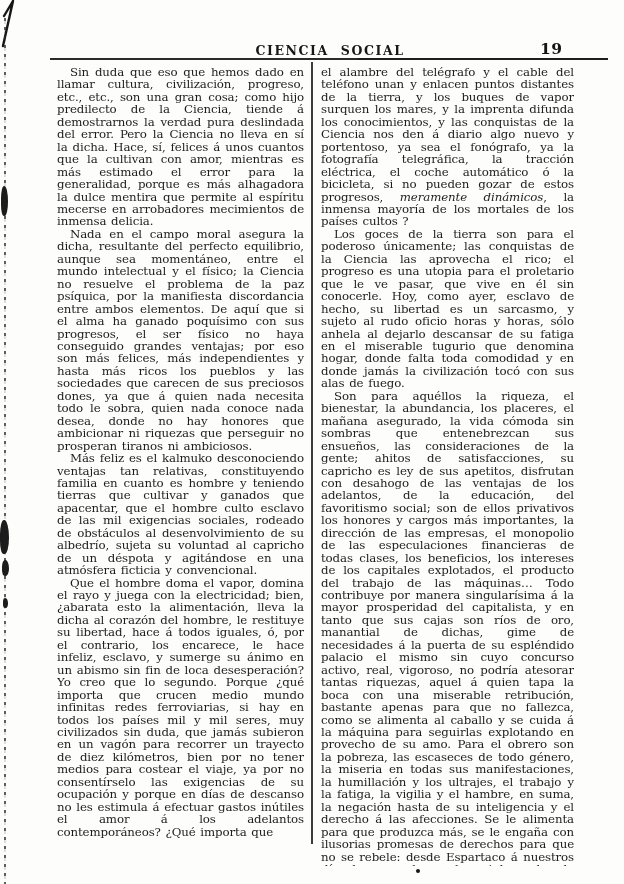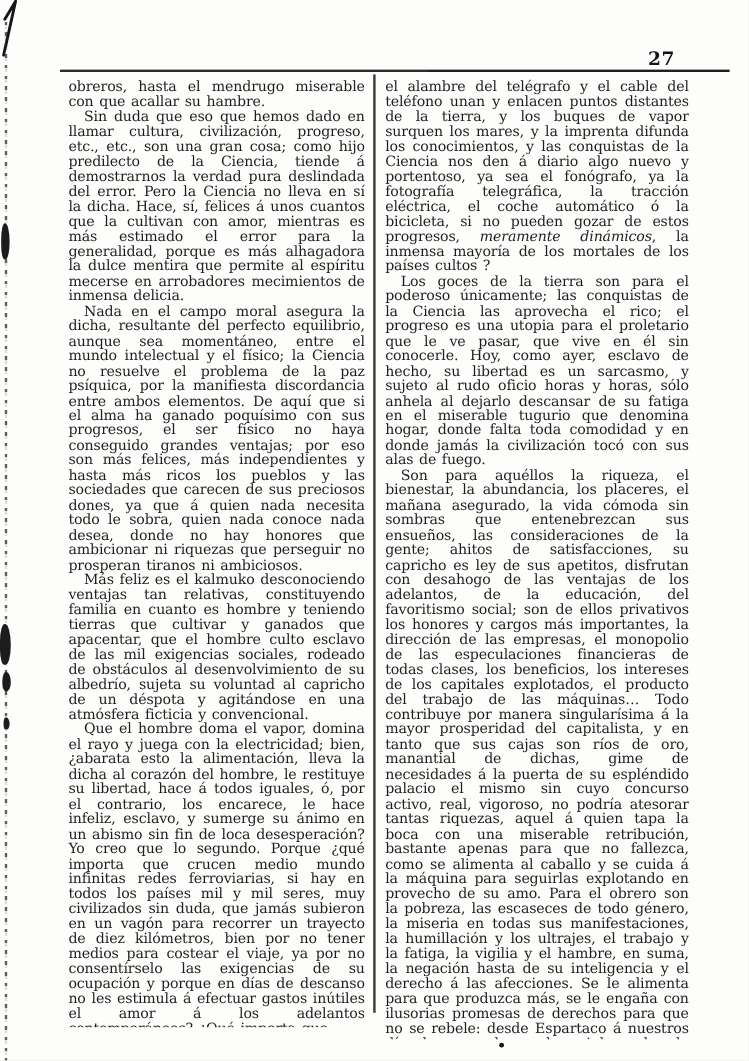--- a/index.html
+++ b/index.html
@@ -67,27 +67,27 @@
 
   <svg class="hook-svg" width="22" height="50" viewBox="0 0 22 50">
     <path d="M13 1 L7 28 M13 1 L4 16 M7 28 L3 46" stroke="#161616" stroke-width="2.4" fill="none" stroke-linecap="round"></path>
   </svg>
   <div class="binding-line"></div>
   <div class="binding-blob blob1"></div>
   <div class="binding-blob blob2"></div>
   <div class="binding-blob blob3"></div>
   <div class="binding-blob blob4"></div>
 
-  <div class="page-number">27</div>
+  <div class="header-title">CIENCIA SOCIAL</div>
+  <div class="page-number">19</div>
   <div class="header-rule"></div>
 
   <div class="col-divider"></div>
 
   <div class="column col-left">
-    <p class="cont">obreros, hasta el mendrugo miserable con que acallar su hambre.</p>
     <p>Sin duda que eso que hemos dado en llamar cultura, civilización, progreso, etc., etc., son una gran cosa; como hijo predilecto de la Ciencia, tiende á demostrarnos la verdad pura deslindada del error. Pero la Ciencia no lleva en sí la dicha. Hace, sí, felices á unos cuantos que la cultivan con amor, mientras es más estimado el error para la generalidad, porque es más alhagadora la dulce mentira que permite al espíritu mecerse en arrobadores mecimientos de inmensa delicia.</p>
     <p>Nada en el campo moral asegura la dicha, resultante del perfecto equilibrio, aunque sea momentáneo, entre el mundo intelectual y el físico; la Ciencia no resuelve el problema de la paz psíquica, por la manifiesta discordancia entre ambos elementos. De aquí que si el alma ha ganado poquísimo con sus progresos, el ser físico no haya conseguido grandes ventajas; por eso son más felices, más independientes y hasta más ricos los pueblos y las sociedades que carecen de sus preciosos dones, ya que á quien nada necesita todo le sobra, quien nada conoce nada desea, donde no hay honores que ambicionar ni riquezas que perseguir no prosperan tiranos ni ambiciosos.</p>
     <p>Más feliz es el kalmuko desconociendo ventajas tan relativas, constituyendo familia en cuanto es hombre y teniendo tierras que cultivar y ganados que apacentar, que el hombre culto esclavo de las mil exigencias sociales, rodeado de obstáculos al desenvolvimiento de su albedrío, sujeta su voluntad al capricho de un déspota y agitándose en una atmósfera ficticia y convencional.</p>
     <p>Que el hombre doma el vapor, domina el rayo y juega con la electricidad; bien, ¿abarata esto la alimentación, lleva la dicha al corazón del hombre, le restituye su libertad, hace á todos iguales, ó, por el contrario, los encarece, le hace infeliz, esclavo, y sumerge su ánimo en un abismo sin fin de loca desesperación? Yo creo que lo segundo. Porque ¿qué importa que crucen medio mundo infinitas redes ferroviarias, si hay en todos los países mil y mil seres, muy civilizados sin duda, que jamás subieron en un vagón para recorrer un trayecto de diez kilómetros, bien por no tener medios para costear el viaje, ya por no consentírselo las exigencias de su ocupación y porque en días de descanso no les estimula á efectuar gastos inútiles el amor á los adelantos contemporáneos? ¿Qué importa que</p>
 
   </div>
 
   <div class="column col-right">
     <p class="cont"><span>el alambre del telégrafo y el cable del teléfono unan y enlacen puntos distantes de la tierra, y los buques de vapor surquen los mares, y la imprenta difunda los conocimientos, y las conquistas de la Ciencia nos den á diario algo nuevo y portentoso, ya sea el fonógrafo, ya la fotografía telegráfica, la tracción eléctrica, el coche automático ó la bicicleta, si no pueden gozar de estos progresos, </span><span class="italic">meramente dinámicos</span><span>, la inmensa mayoría de los mortales de los países cultos ?</span></p>
     <p>Los goces de la tierra son para el poderoso únicamente; las conquistas de la Ciencia las aprovecha el rico; el progreso es una utopia para el proletario que le ve pasar, que vive en él sin conocerle. Hoy, como ayer, esclavo de hecho, su libertad es un sarcasmo, y sujeto al rudo oficio horas y horas, sólo anhela al dejarlo descansar de su fatiga en el miserable tugurio que denomina hogar, donde falta toda comodidad y en donde jamás la civilización tocó con sus alas de fuego.</p>

